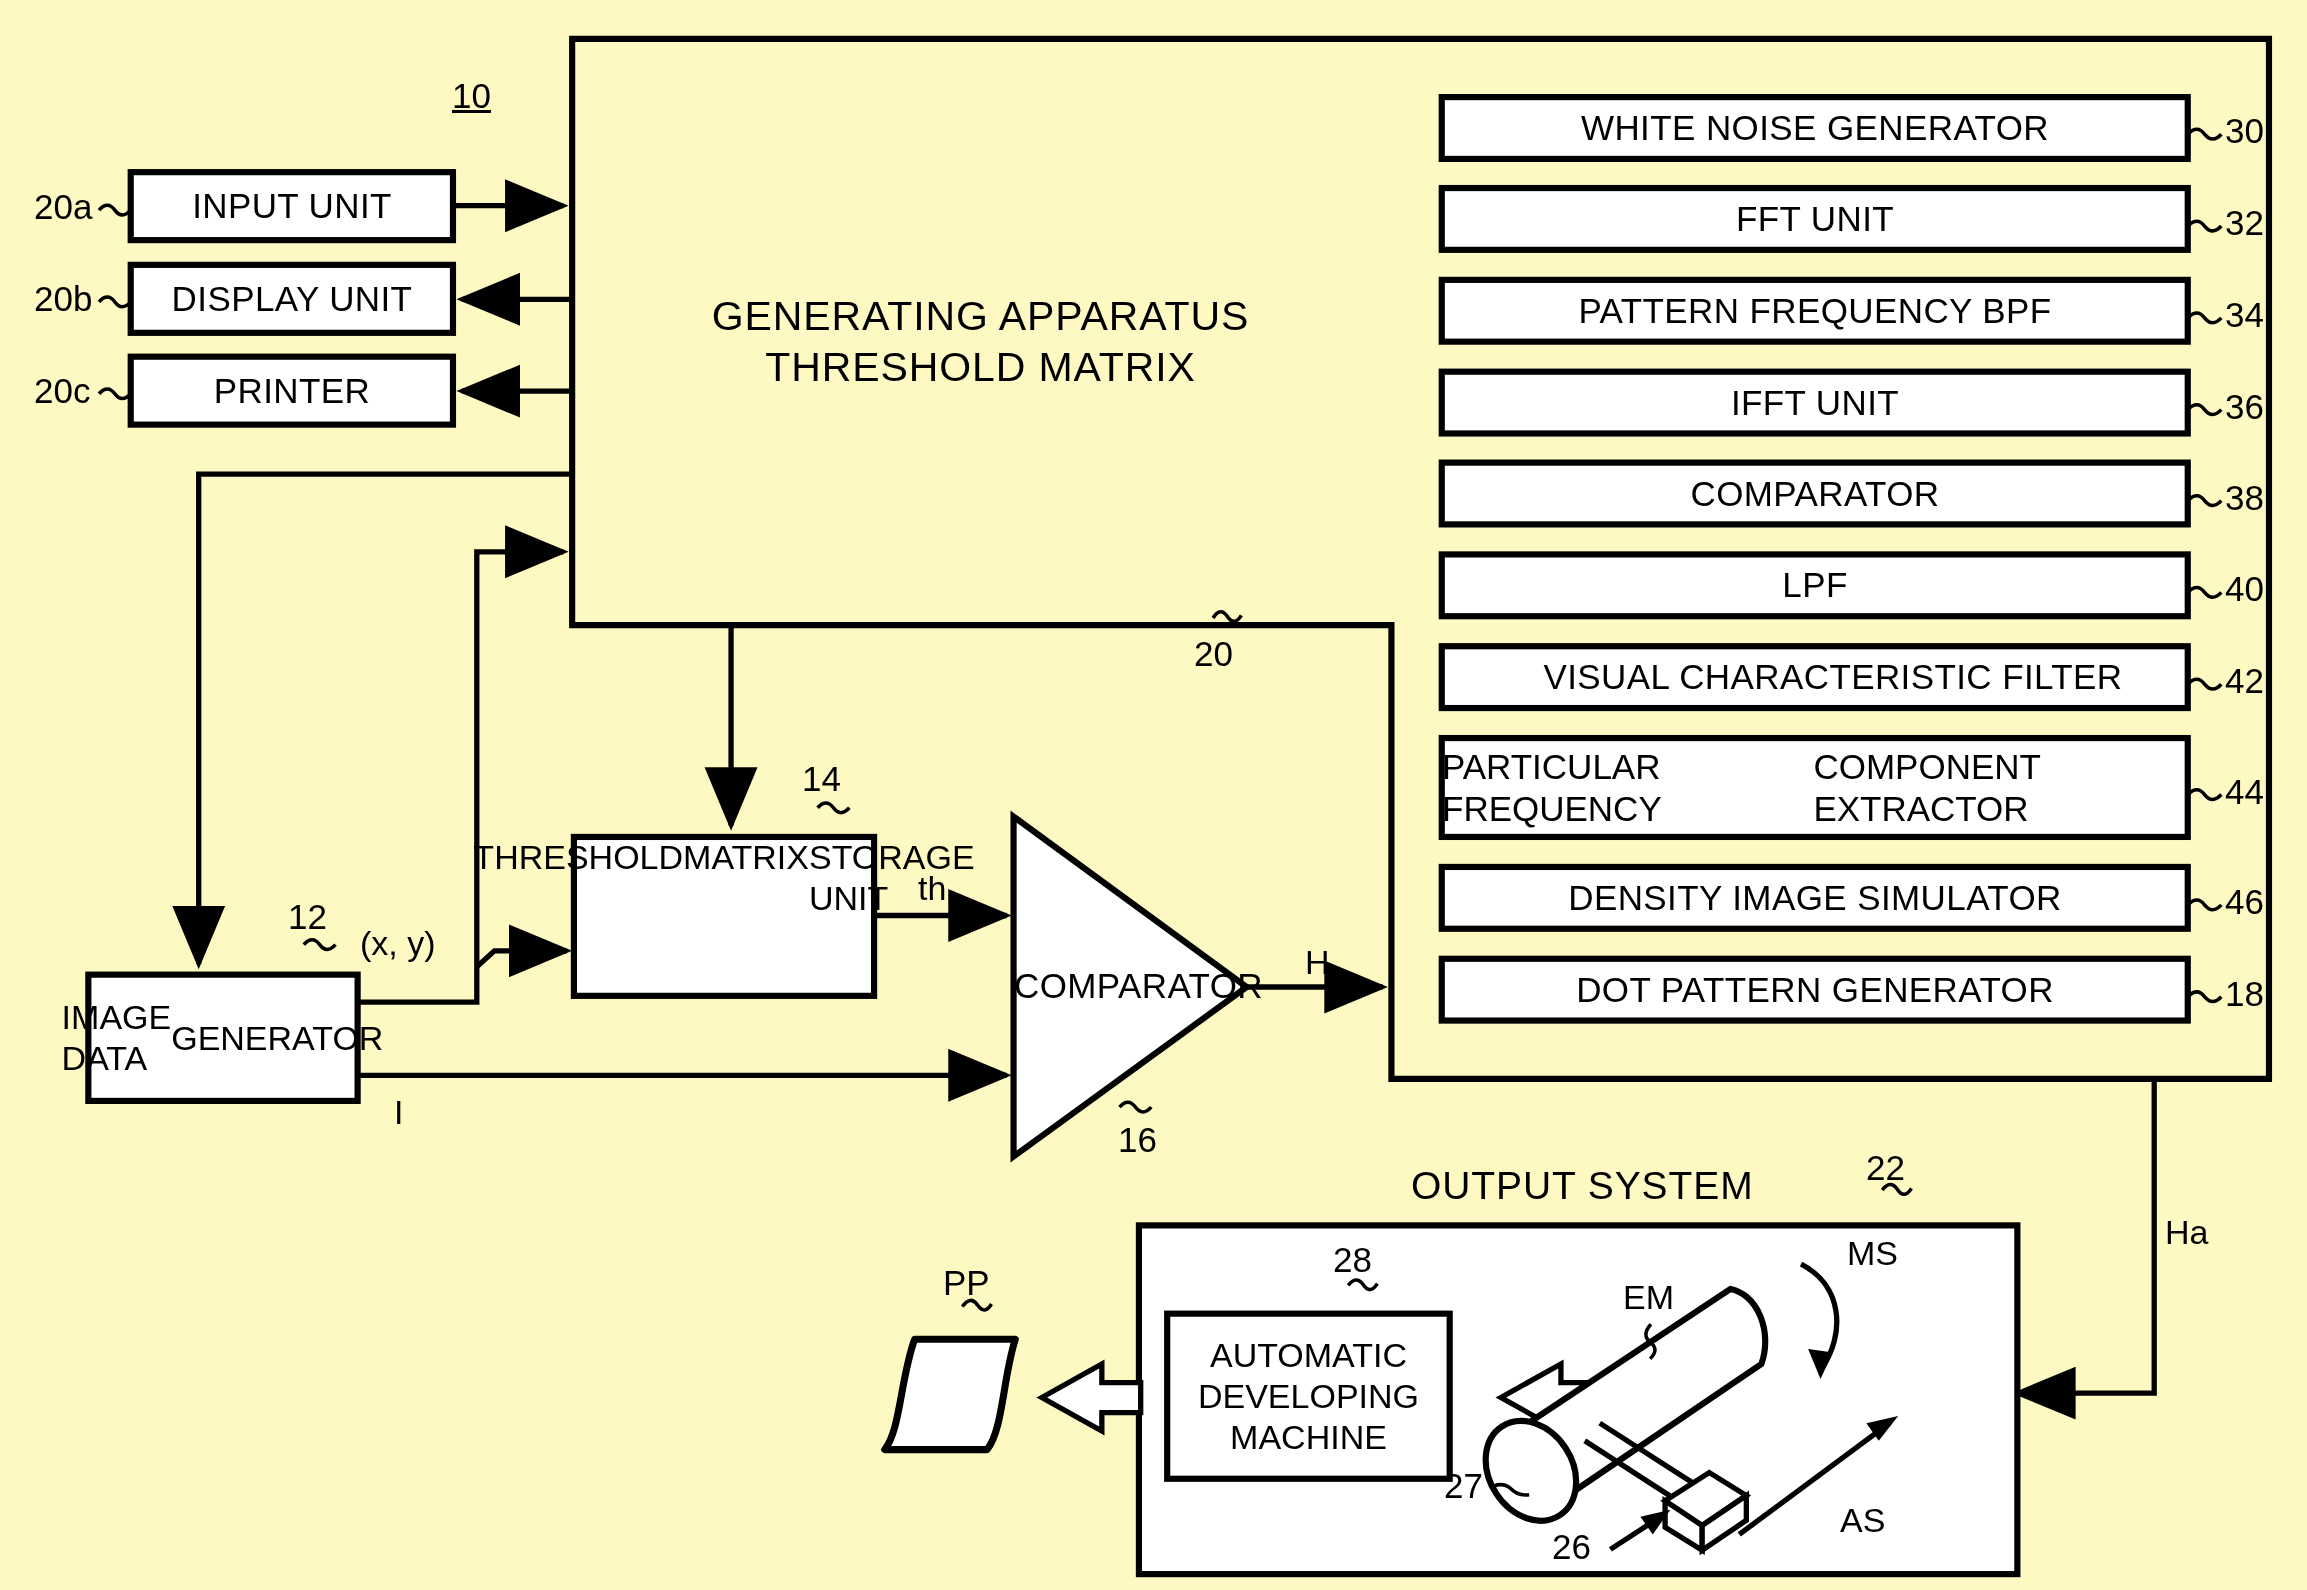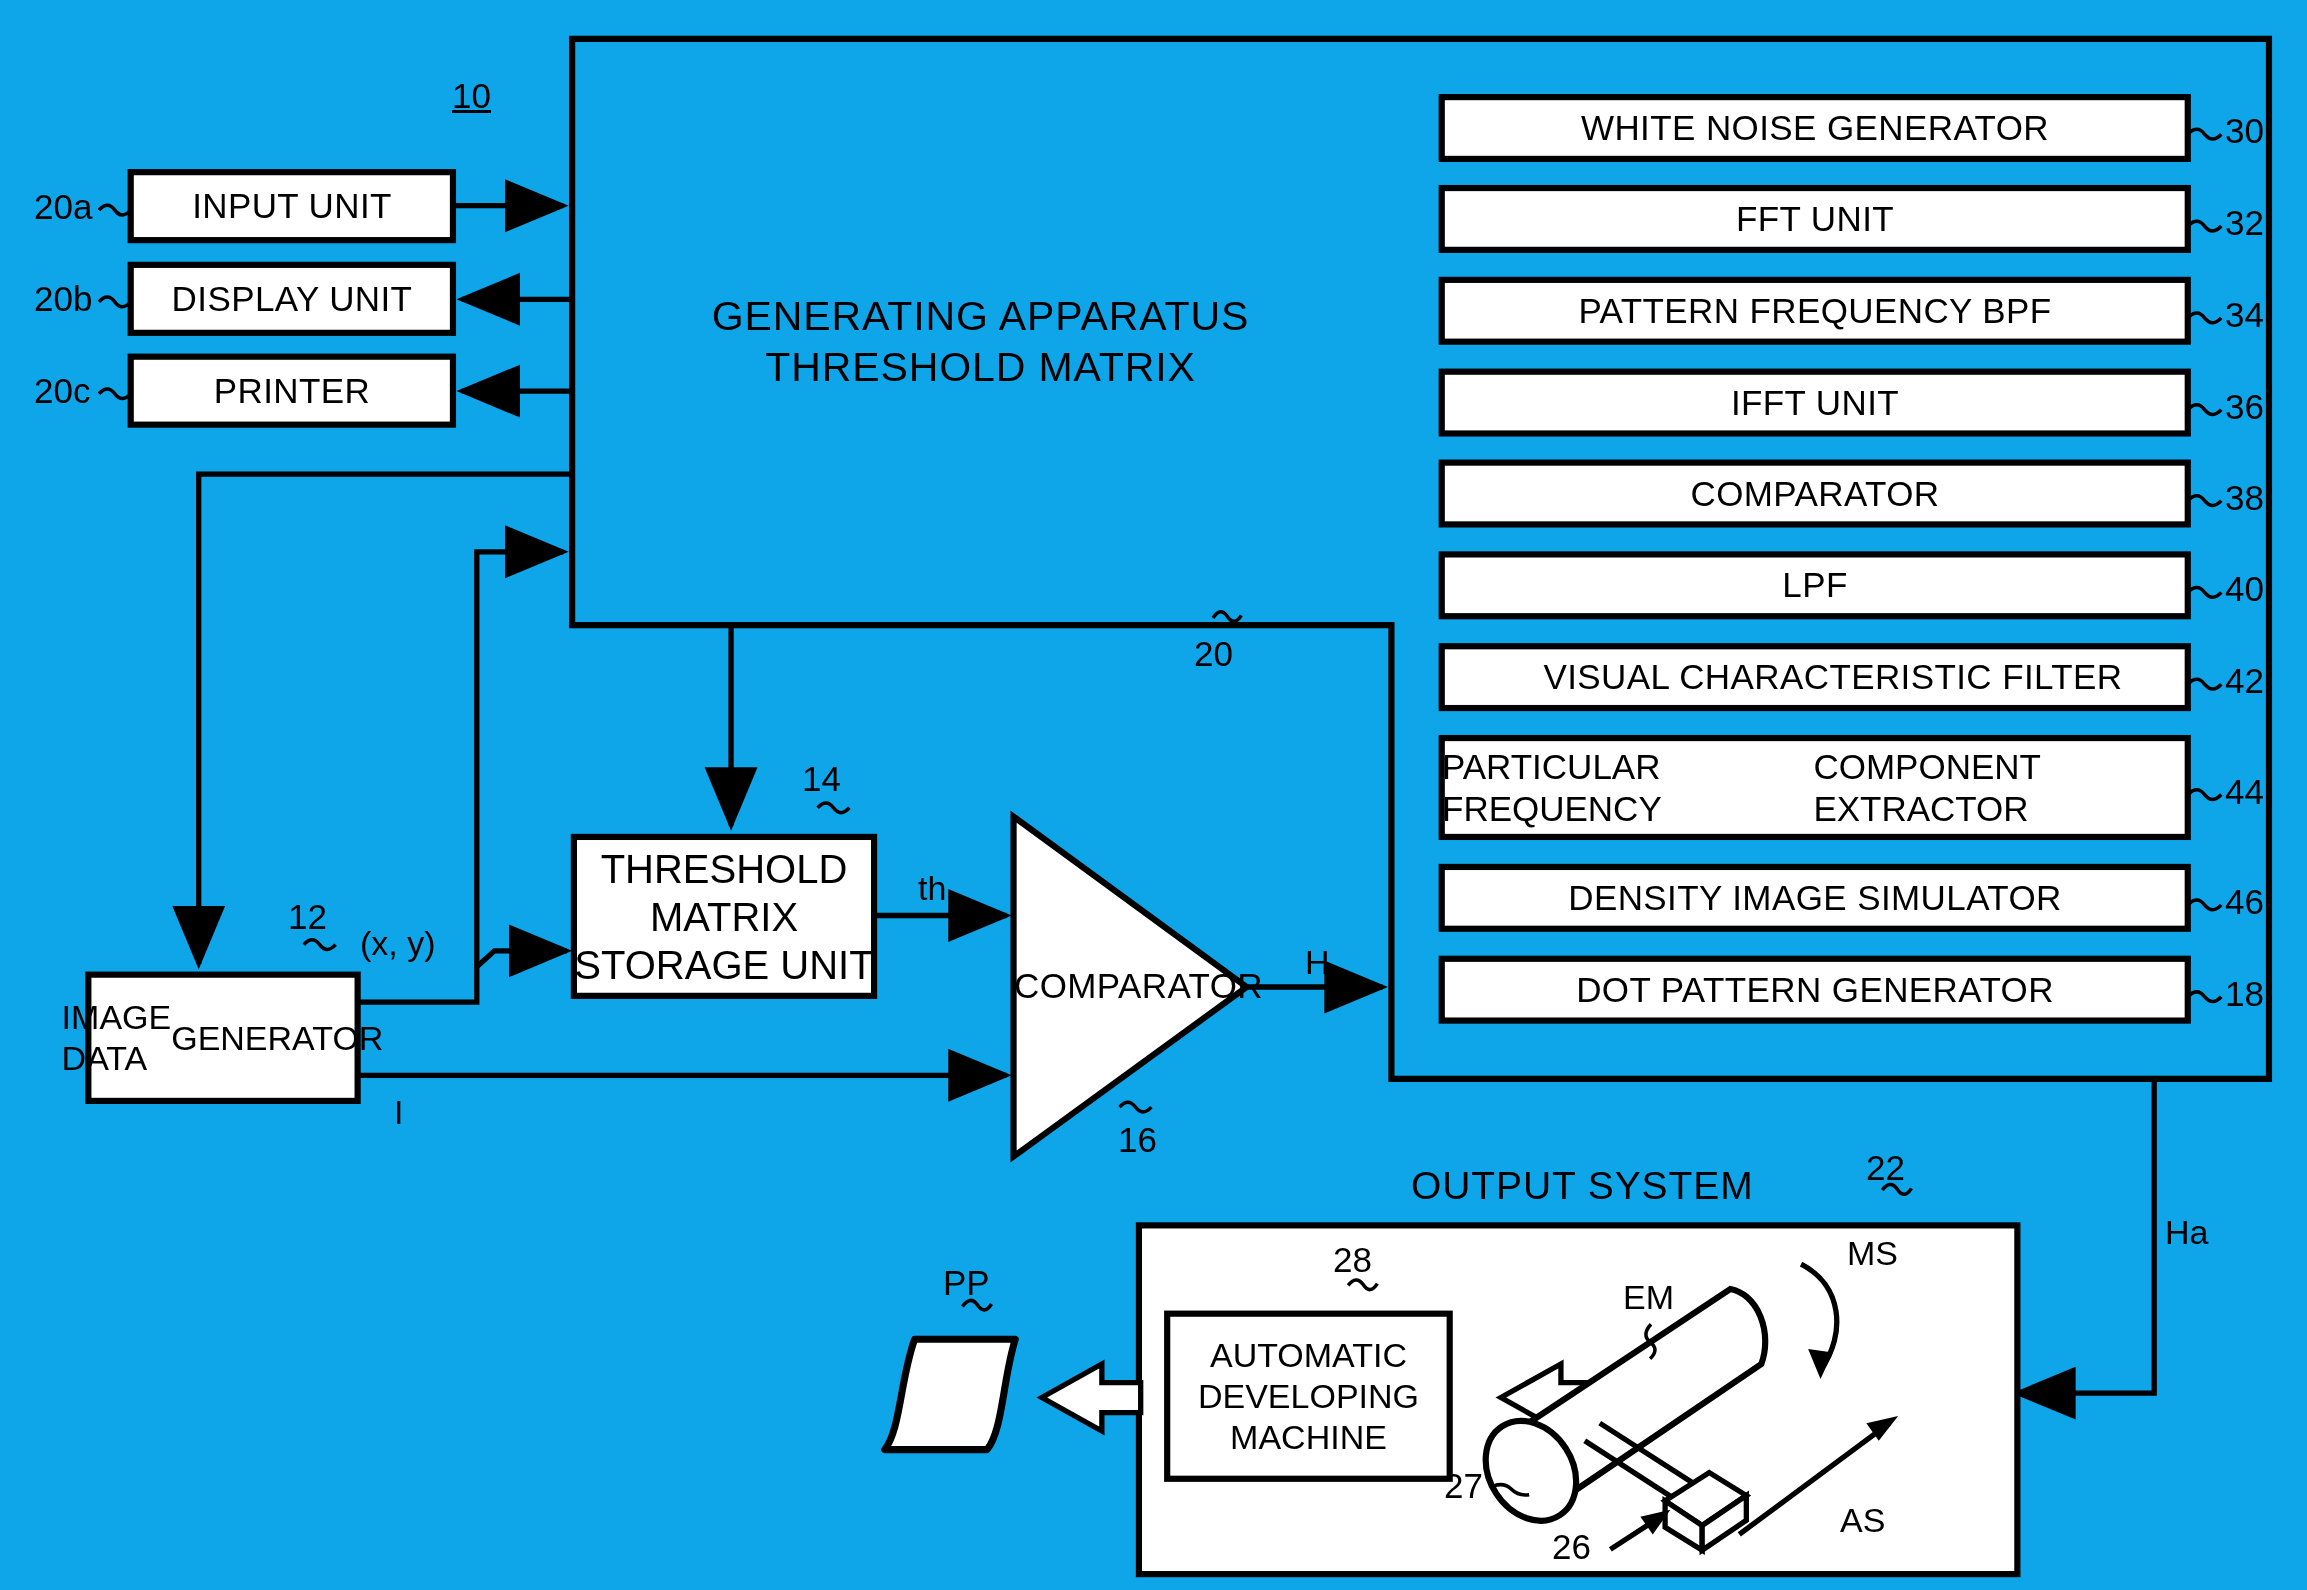--- a/index.html
+++ b/index.html
@@ -1,19 +1,19 @@
 <!DOCTYPE html>
 <html style="font-size:14px"><head>
 <meta charset="utf-8">
 <style>
   html,body{margin:0;padding:0;background:#fff;}
   #root{
     position:relative;
     width:2307px;height:1590px;
-    background:#0ea5e9;
+    background:#fef9c3;
     font-family:"Liberation Sans", sans-serif;
     color:#000;
     overflow:hidden;
   }
   svg.layer{position:absolute;left:0;top:0;width:2307px;height:1590px;}
   .lbl{position:absolute;font-family:"Liberation Sans",sans-serif;color:#000;white-space:nowrap;}
   .boxtext{
     position:absolute;display:flex;align-items:center;justify-content:center;
     text-align:center;line-height:1.12;letter-spacing:0.4px;
   }
@@ -180,21 +180,21 @@
   <div class="lbl ref" style="left:2225px;top:772px;">44</div>
   <div class="lbl ref" style="left:2225px;top:882px;">46</div>
   <div class="lbl ref" style="left:2225px;top:974px;">18</div>
 
   <div style="position:absolute;left:88px;top:975px;width:269px;height:126px;display:flex;flex-direction:row;align-items:center;justify-content:center;font-size:34px;line-height:1.2;">
     <div>IMAGE DATA</div>
     <div>GENERATOR</div>
   </div>
   <div class="lbl ref" style="left:288px;top:897px;">12</div>
 
-  <div style="position:absolute;left:574px;top:837px;width:300px;height:159px;display:flex;flex-direction:column;align-items:center;justify-content:center;font-size:40px;line-height:1.2;">
+  <div style="position:absolute;left:574px;top:837px;width:300px;height:159px;display:flex;flex-direction:row;justify-content:center;font-size:34px;line-height:1.2;">
     <div>THRESHOLD</div>
     <div>MATRIX</div>
     <div>STORAGE UNIT</div>
   </div>
   <div class="lbl ref" style="left:802px;top:759px;">14</div>
 
   <div class="lbl" style="left:1014px;top:966px;font-size:35px;letter-spacing:0.4px;">COMPARATOR</div>
   <div class="lbl ref" style="left:1118px;top:1120px;">16</div>
 
   <div class="lbl sig" style="left:360px;top:924px;">(x, y)</div>

